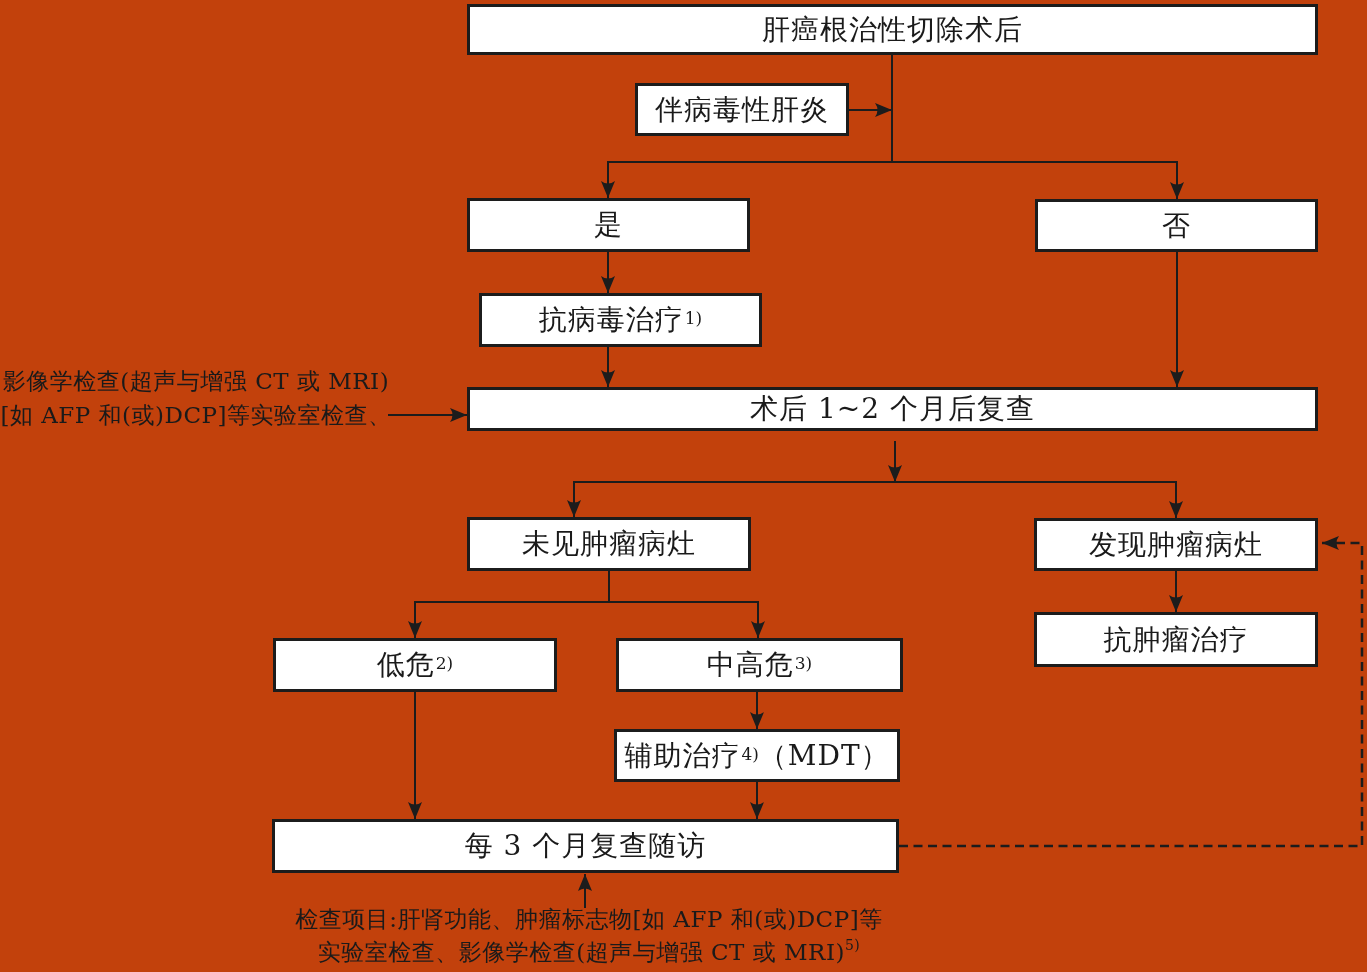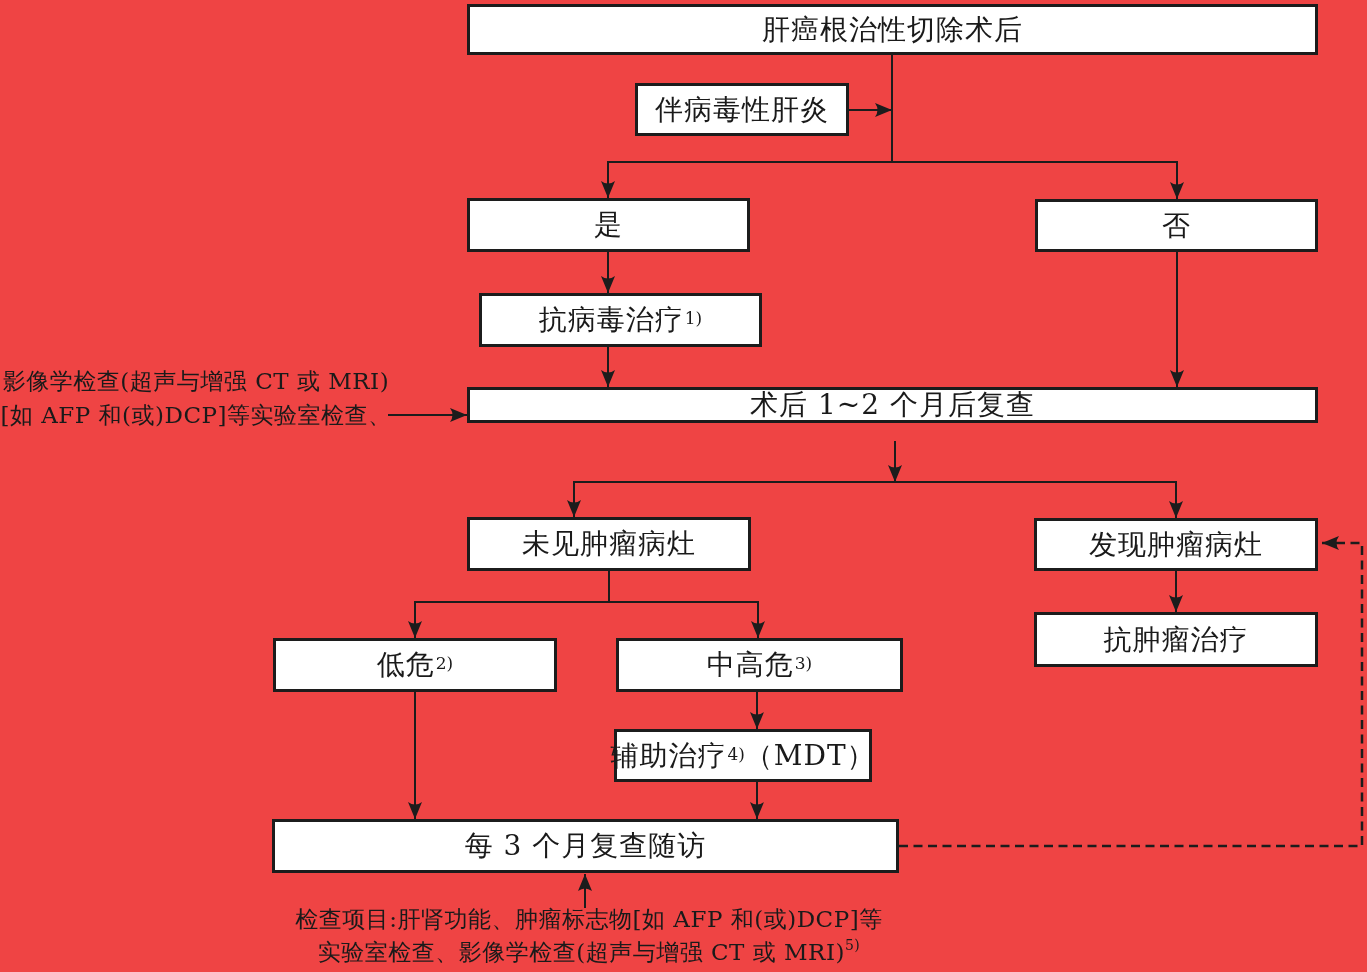--- a/index.html
+++ b/index.html
@@ -1,20 +1,20 @@
 <!DOCTYPE html>
 <html><head>
 <meta charset="utf-8">
 <style>
   html, body { margin: 0; padding: 0; background: #ffffff; }
   .stage {
     position: relative;
     width: 1367px;
     height: 972px;
-    background: #ef4444;
+    background: #c2410c;
     font-family: "DejaVu Serif", "Liberation Serif", serif;
     color: #1a1a1a;
     overflow: hidden;
   }
   .connectors {
     position: absolute;
     left: 0; top: 0;
     width: 1367px; height: 972px;
   }
   .node {
@@ -51,27 +51,27 @@
     line-height: 0;
     position: relative;
     top: -1px;
   }
   
   .n-post-resection { left: 467px; top: 4px;   width: 851px; height: 51px; }
   .n-hepatitis      { left: 603px; top: 83px;  width: 214px; height: 53px; margin-left: 32px; }
   .n-yes            { left: 467px; top: 198px; width: 283px; height: 54px; }
   .n-no             { left: 1035px;top: 199px; width: 283px; height: 53px; }
   .n-antiviral      { left: 479px; top: 293px; width: 283px; height: 54px; }
-  .n-recheck        { left: 467px; top: 387px; width: 851px; height: 36px; }
+  .n-recheck        { left: 467px; top: 387px; width: 851px; height: 44px; }
   .n-no-lesion      { left: 467px; top: 517px; width: 284px; height: 54px; }
   .n-lesion-found   { left: 1034px;top: 518px; width: 284px; height: 53px; }
   .n-antitumor      { left: 1034px;top: 612px; width: 284px; height: 55px; }
   .n-low-risk       { left: 273px; top: 638px; width: 284px; height: 54px; }
   .n-mid-high-risk  { left: 616px; top: 638px; width: 287px; height: 54px; }
-  .n-adjuvant       { left: 614px; top: 729px; width: 258px; height: 53px; }
+  .n-adjuvant       { left: 614px; top: 729px; width: 286px; height: 53px; }
   .n-followup       { left: 272px; top: 819px; width: 627px; height: 54px; align-items: center; }
   .ann-left   { left: 0px;   top: 364px; width: 392px; }
   .ann-bottom { left: 249px; top: 903px; width: 680px; line-height: 33px; }
 </style>
 </head>
 <body>
 
 <div class="stage">
 
   <svg class="connectors" viewBox="0 0 1367 972" xmlns="http://www.w3.org/2000/svg">

